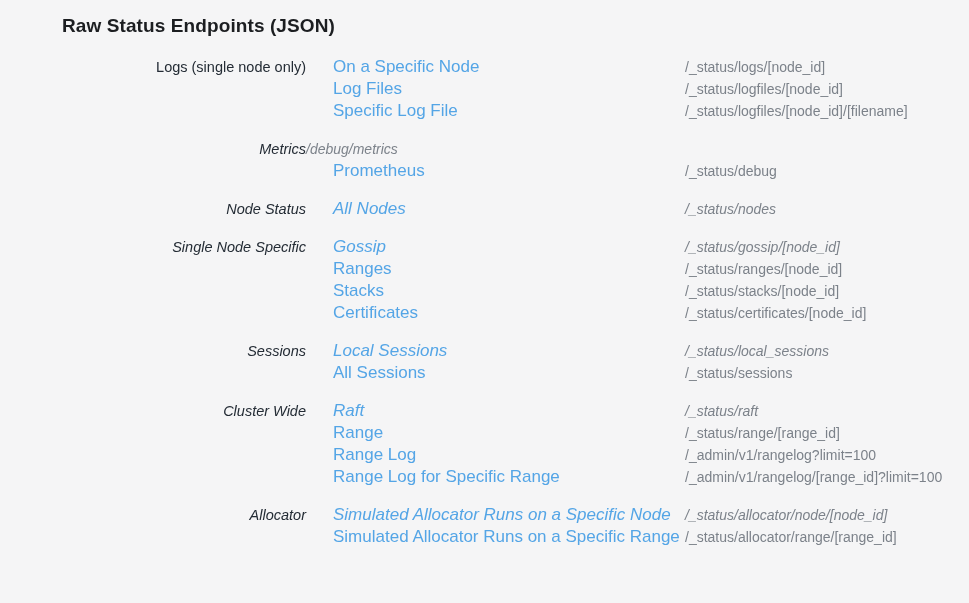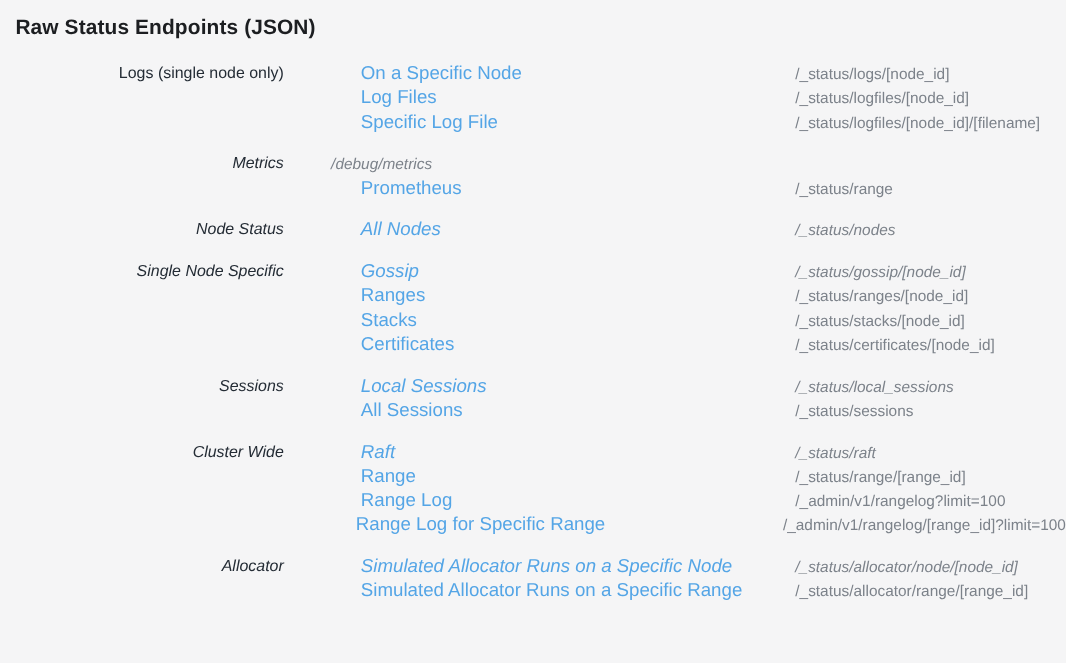--- a/index.html
+++ b/index.html
@@ -9,35 +9,34 @@
     --link:#54a5e6;
     --path:#7c828a;
   }
   *{margin:0;padding:0;box-sizing:border-box;}
   html,body{width:969px;height:603px;overflow:hidden;}
   body{
     background:var(--background);
     font-family:"Liberation Sans","DejaVu Sans",sans-serif;
     -webkit-font-smoothing:antialiased;
   }
-  .page{padding:13px 0 0 14px;}
+  .page{padding:13px 12px 0 14px;margin-left:48px;}
   .page-title{
     font-size:19px;
     line-height:26px;
     font-weight:700;
     letter-spacing:.1px;
     color:var(--title);
   }
   .endpoint-table{margin-top:17px;}
   .row{
     display:flex;
     align-items:flex-start;
     line-height:22px;
     height:22px;
-    gap:43px;
   }
   .row.section-start{margin-top:16px;font-style:italic;}
   .cell-category{
     width:244px;
     text-align:right;
     font-size:14.5px;
     color:var(--category);
     white-space:nowrap;
   }
   .cell-link{
@@ -81,21 +80,21 @@
   </div>
 
   <div class="row section-start">
     <span class="cell-category">Metrics</span>
     <span class="cell-path">/debug/metrics</span>
   </div>
 
   <div class="row">
     <span class="cell-category"></span>
     <span class="cell-link">Prometheus</span>
-    <span class="cell-path">/_status/range</span>
+    <span class="cell-path">/_status/debug</span>
   </div>
 
   <div class="row section-start">
     <span class="cell-category">Node Status</span>
     <span class="cell-link">All Nodes</span>
     <span class="cell-path">/_status/nodes</span>
   </div>
 
 
   <div class="row section-start">

